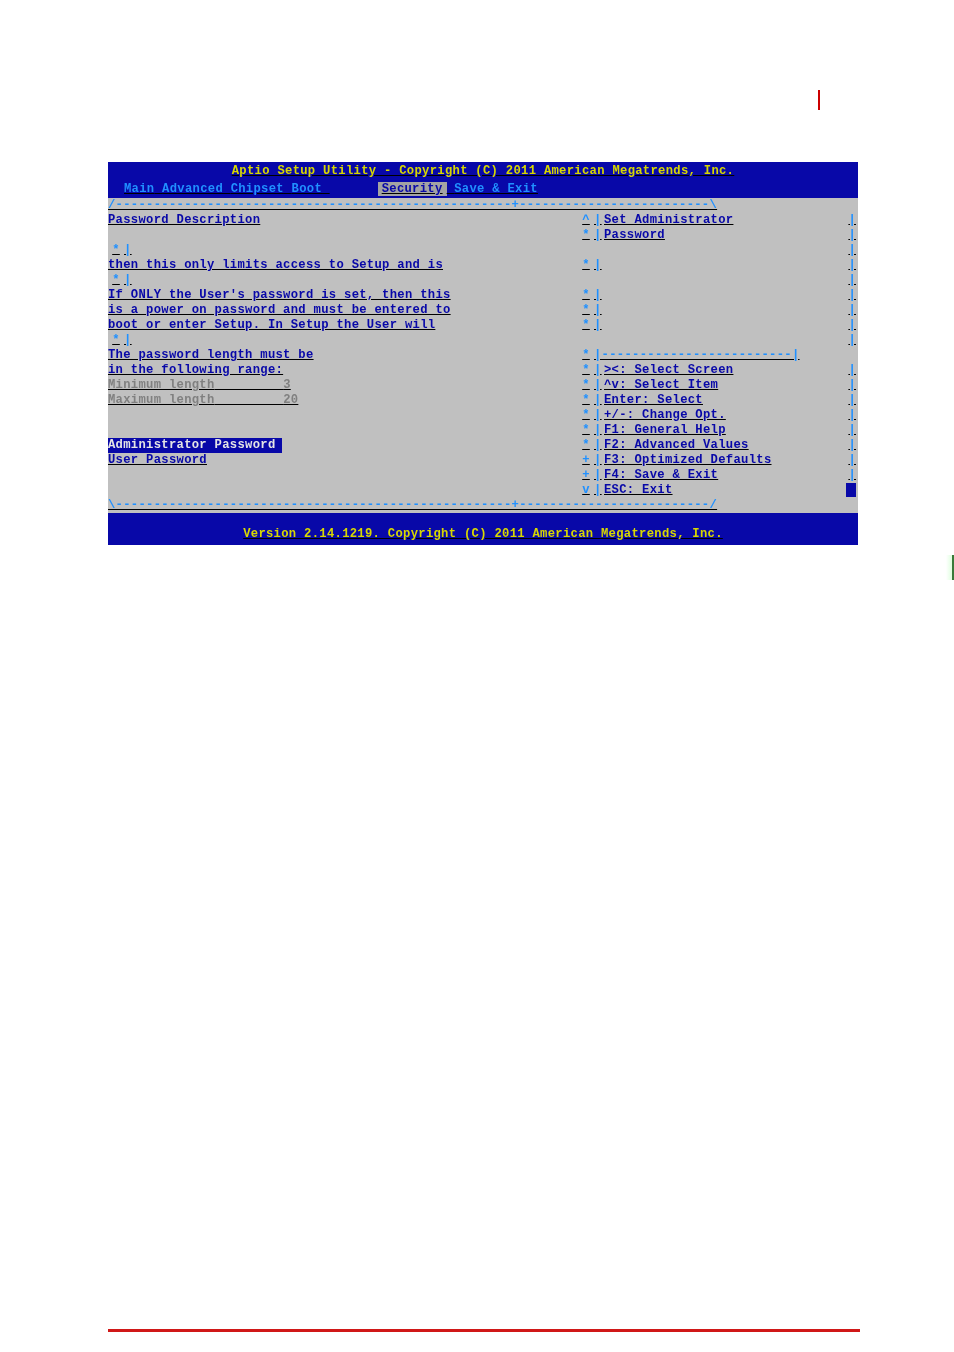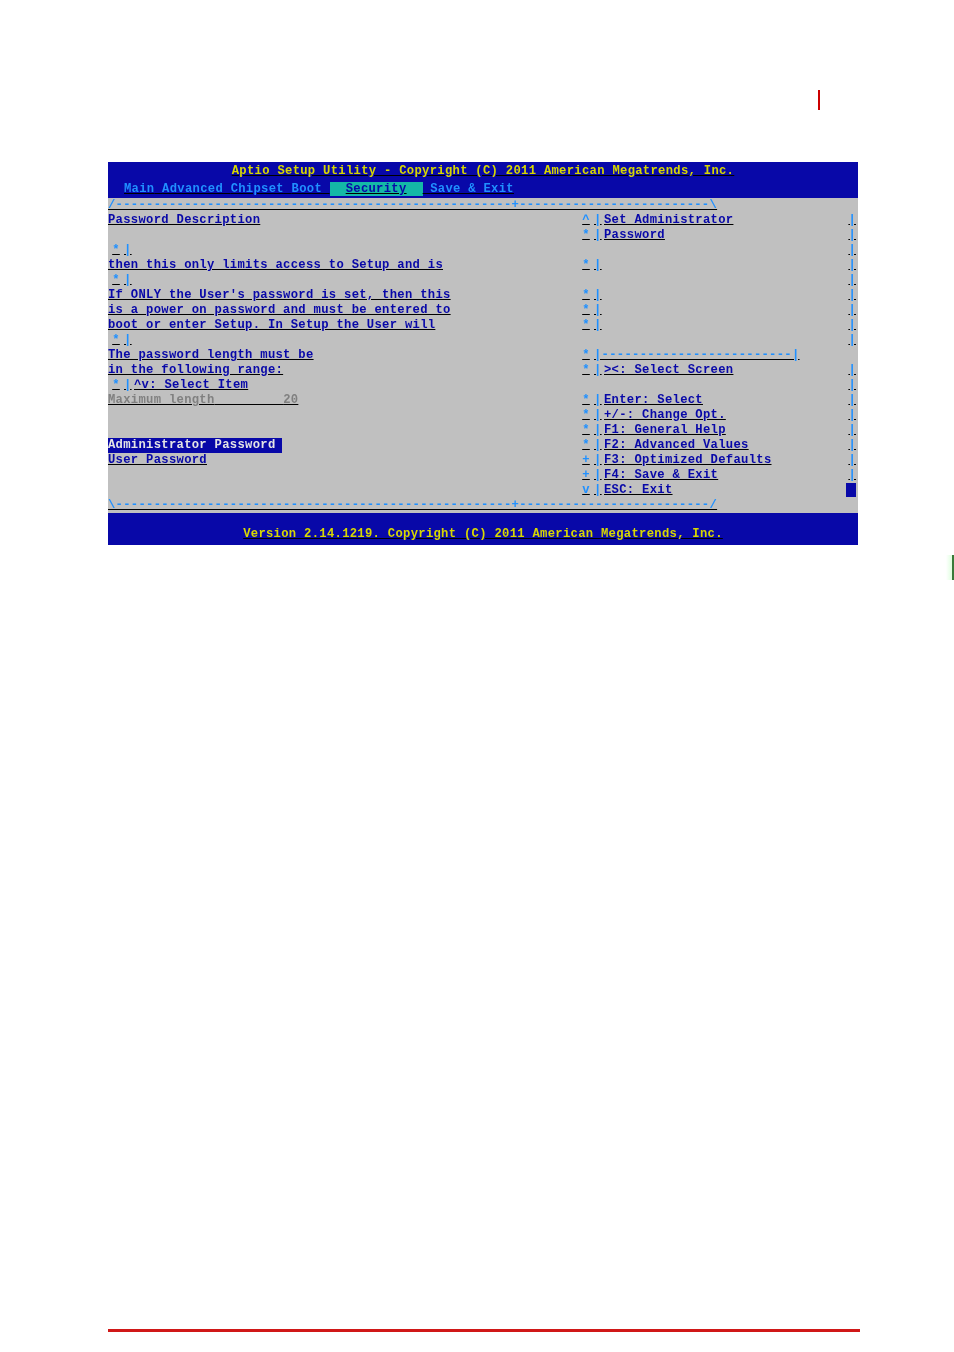--- a/index.html
+++ b/index.html
@@ -37,23 +37,24 @@
       font-weight: bold;
     }
     .menu-bar {
       background: #0808a8;
       color: #2090ff;
       padding: 1px 16px;
       font-weight: bold;
     }
     .menu-item { display: inline; }
     .menu-selected {
-      background: #14b8a6;
+      background: #a3a3a3;
       color: #0808a8;
-      padding: 0 16px;
+      padding: 0 4px;
+      margin-left: 48px;
     }
     .body-area {
       background: #c0c0c0;
       color: #0808a8;
       font-weight: bold;
       position: relative;
       padding: 0;
     }
     .frame-line {
       color: #2090ff;
@@ -226,20 +227,21 @@
 
     <div class="row">
       <div class="col-left">in the following range:</div>
       <div class="col-scroll">*</div>
         <div class="col-sep">|</div>
       <div class="col-right">&gt;&lt;: Select Screen</div>
       <div class="col-end">|</div>
     </div>
 
     <div class="row">
+      <div class="col-left dim"><span>Minimum length</span>         <span>3</span></div>
       <div class="col-scroll">*</div>
         <div class="col-sep">|</div>
       <div class="col-right">^v: Select Item</div>
       <div class="col-end">|</div>
     </div>
 
     <div class="row">
       <div class="col-left dim"><span>Maximum length</span>         <span>20</span></div>
       <div class="col-scroll">*</div>
         <div class="col-sep">|</div>

